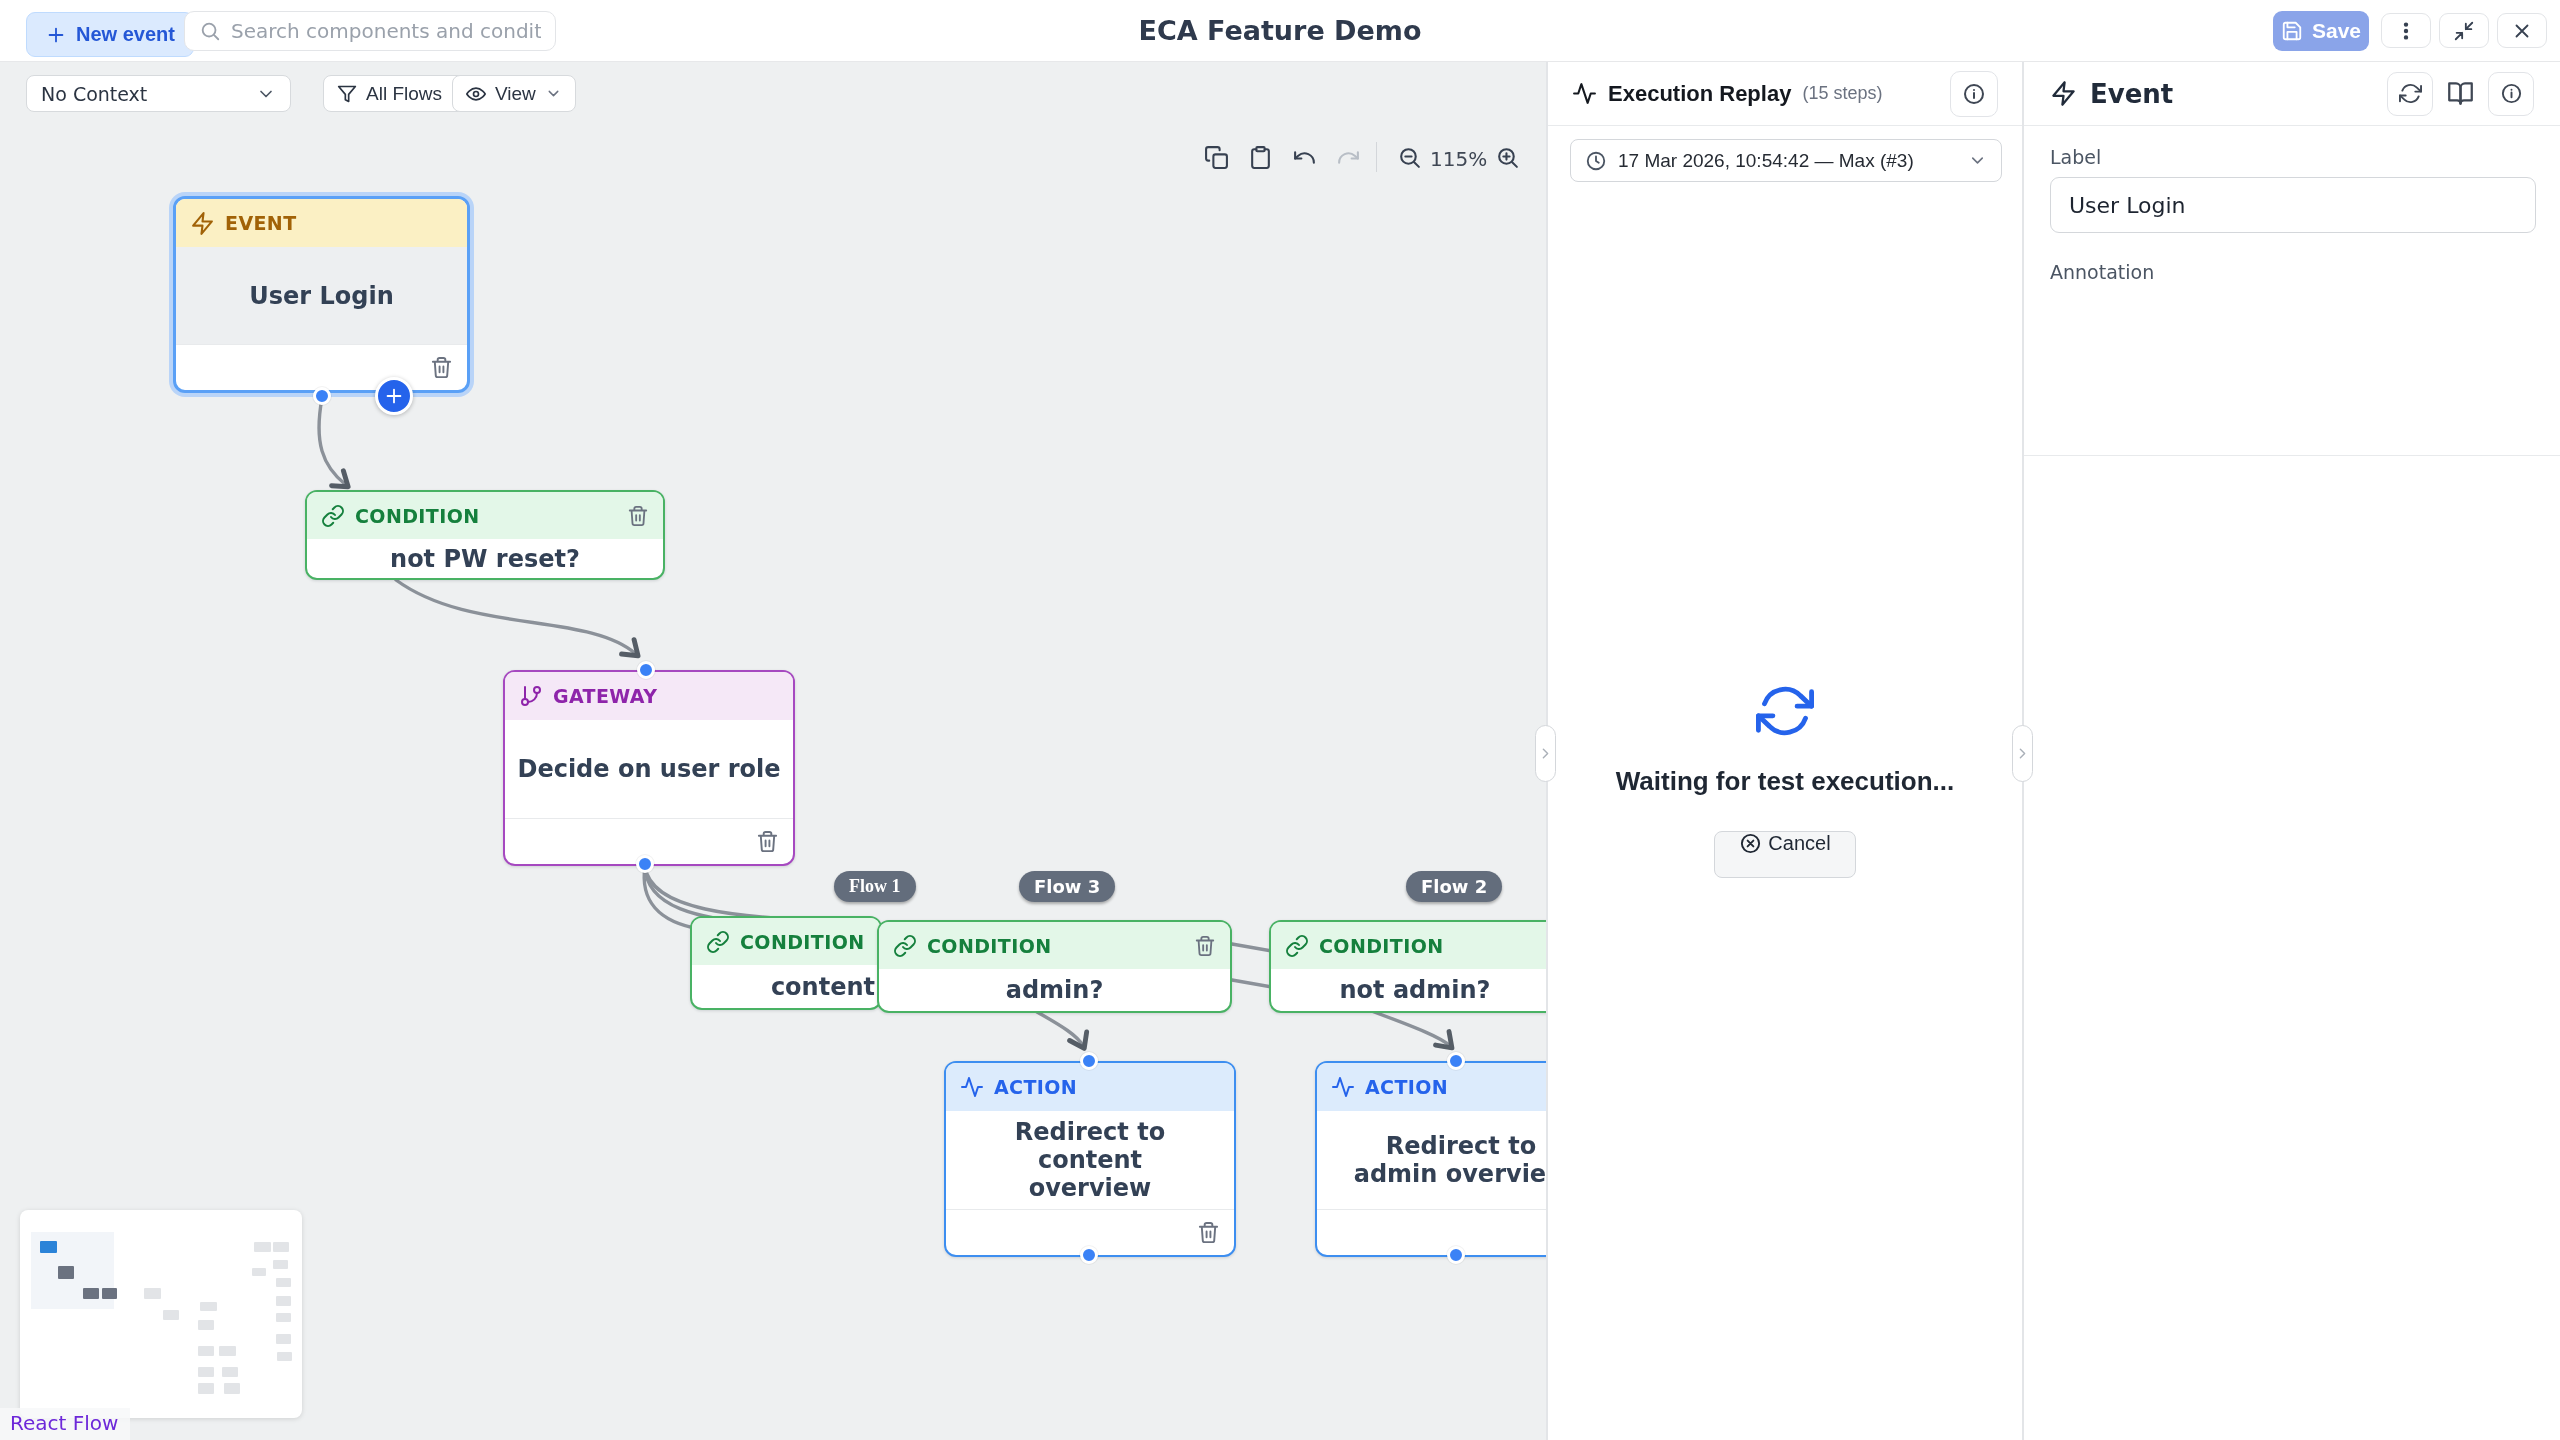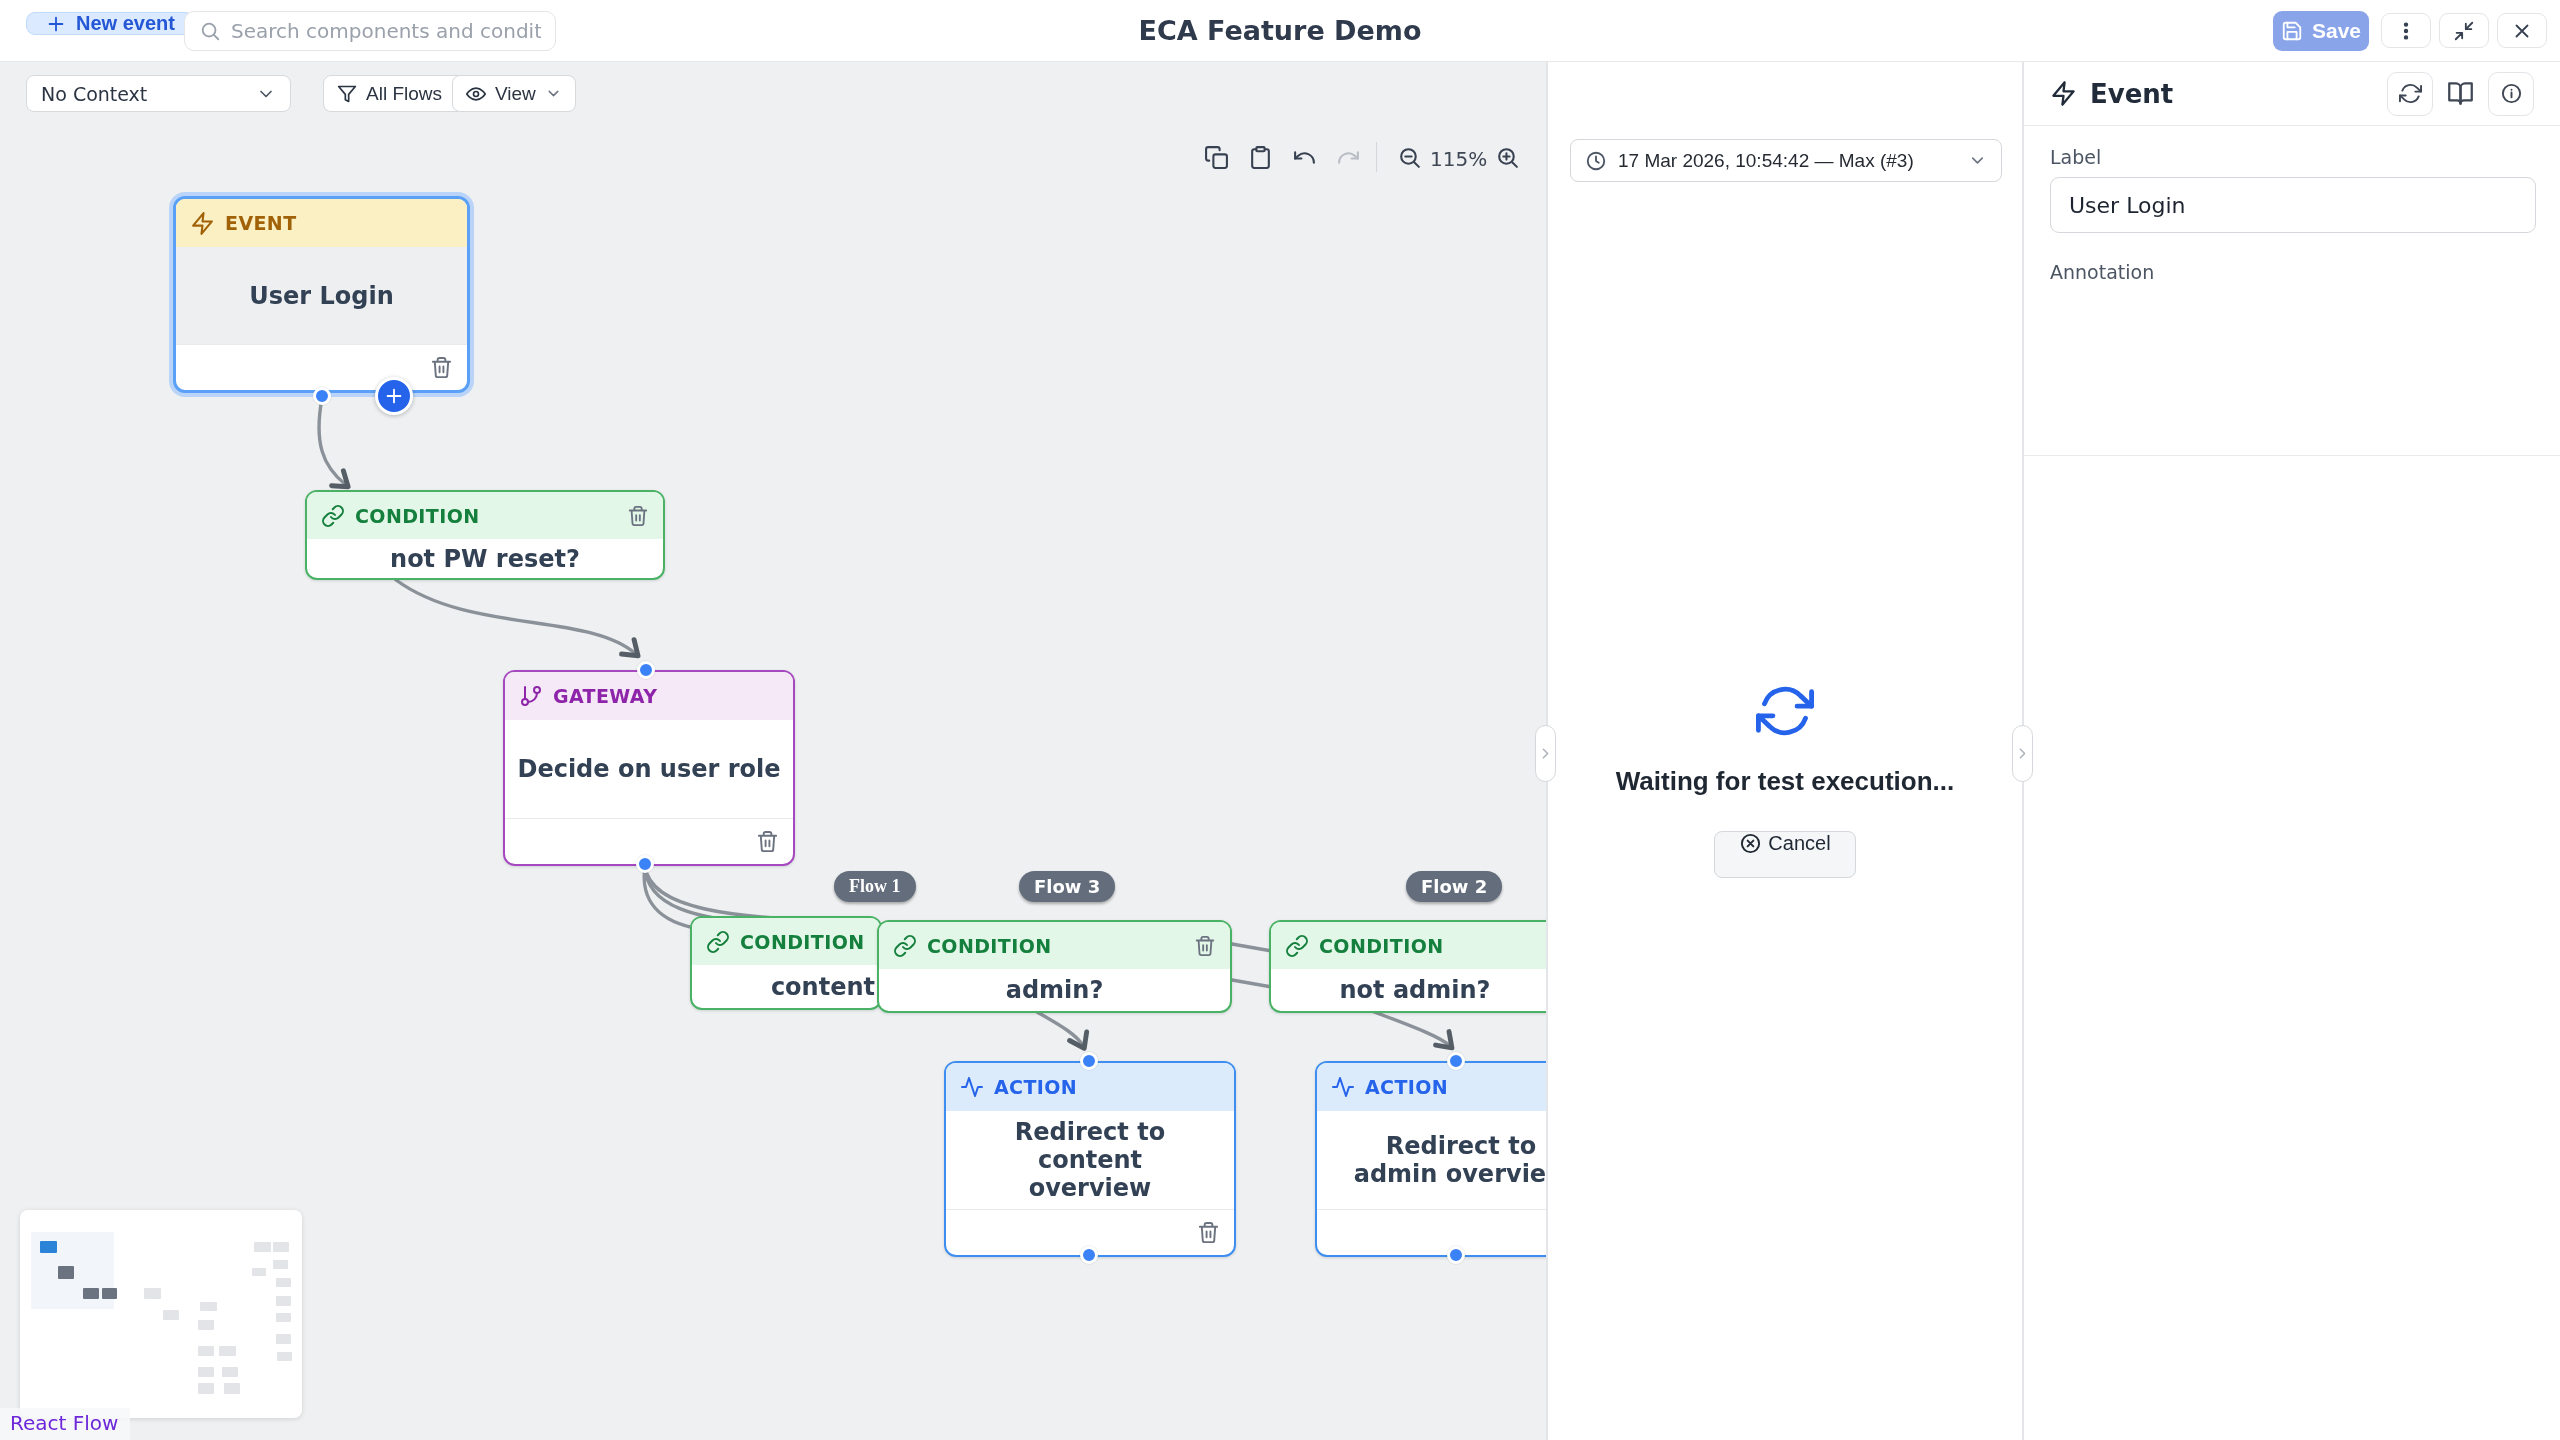--- a/index.html
+++ b/index.html
@@ -4,21 +4,21 @@
 <style>
   * { margin:0; padding:0; box-sizing:border-box; }
   html,body { width:2560px; height:1440px; overflow:hidden; }
   body { font-family:"DejaVu Sans", sans-serif; background:#eef0f1; color:#334155; }
   #app { position:relative; width:2560px; height:1440px; }
 
   .ic { stroke:currentColor; fill:none; stroke-width:2; stroke-linecap:round; stroke-linejoin:round; display:block; }
 
   
   .topbar { position:absolute; left:0; top:0; width:2560px; height:62px; background:#fff; border-bottom:1px solid #e7e8ea; z-index:40; }
-  .btn-new { position:absolute; left:26px; top:12px; height:23px; padding:0 18px; display:flex; align-items:center; gap:9px;
+  .btn-new { position:absolute; left:26px; top:12px; height:45px; padding:0 18px; display:flex; align-items:center; gap:9px;
     background:#dbeafe; border:1px solid #bfdbfe; border-radius:9px; color:#2457d6; font-size:20px; font-weight:600; cursor:pointer; }
   .searchbox { position:absolute; left:184px; top:11px; width:372px; height:40px; background:#fff; border:1px solid #e3e5e8; border-radius:10px;
     display:flex; align-items:center; padding:0 14px; gap:10px; color:#9aa1ab; }
   .searchbox input { border:none; outline:none; flex:1; font-size:20px; color:#374151; font-family:inherit; background:transparent; }
   .searchbox input::placeholder { color:#9aa1ab; }
   .app-title { position:absolute; left:0; right:0; top:15px; text-align:center; font-size:27px; font-weight:700; color:#2f3a4d; pointer-events:none; }
   .btn-save { position:absolute; left:2273px; top:11px; width:96px; height:40px; background:#8aa4e9; border:none; border-radius:9px;
     color:#fff; font-size:21px; font-weight:600; display:flex; align-items:center; justify-content:center; gap:9px; cursor:pointer; }
   .tb-iconbtn { position:absolute; top:13px; height:35px; background:#fff; border:1px solid #e3e5e8; border-radius:9px; color:#374151;
     display:flex; align-items:center; justify-content:center; cursor:pointer; }
@@ -487,20 +487,32 @@
         <div class="mm-node mm-other" style="left: 256px; top: 68px; width: 15px; height: 9px;"></div>
         <div class="mm-node mm-other" style="left: 256px; top: 86px; width: 15px; height: 10px;"></div>
         <div class="mm-node mm-other" style="left: 256px; top: 103px; width: 15px; height: 9px;"></div>
         <div class="mm-node mm-other" style="left: 256px; top: 124px; width: 15px; height: 10px;"></div>
         <div class="mm-node mm-other" style="left: 257px; top: 142px; width: 15px; height: 9px;"></div>
       </div>
     <div class="attribution">React Flow</div>
   </div>
 
   <div class="replay">
+    <div class="replay-head">
+      <svg class="ic" width="25" height="25" style="color:#14181f">
+          <use href="#i-pulse"></use>
+        </svg>
+      <span class="replay-title">Execution Replay</span>
+      <span class="replay-steps">(15 steps)</span>
+      <button class="icon-sq">
+        <svg class="ic" width="24" height="24">
+            <use href="#i-info"></use>
+          </svg>
+      </button>
+    </div>
     <div class="run-select">
       <svg class="ic" width="22" height="22" style="color:#4b5563">
           <use href="#i-clock"></use>
         </svg>
       <span>17 Mar 2026, 10:54:42 — Max (#3)</span>
       <svg class="ic chev" width="19" height="19">
           <use href="#i-chevdown"></use>
         </svg>
     </div>
     <div class="waiting">

